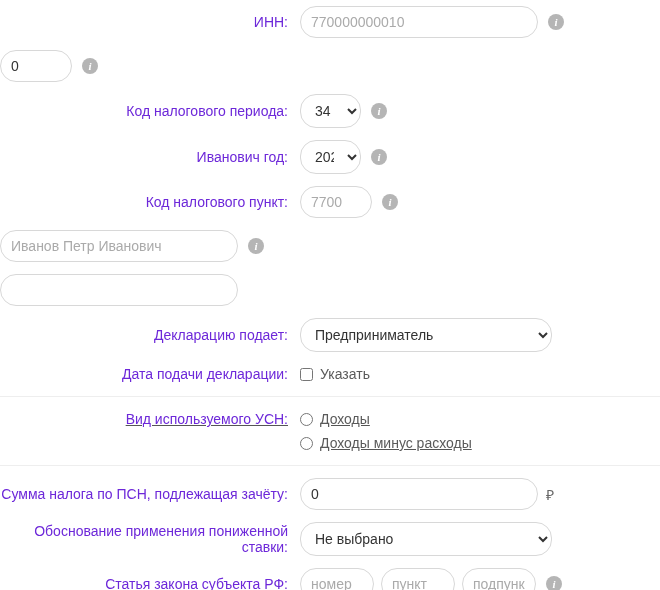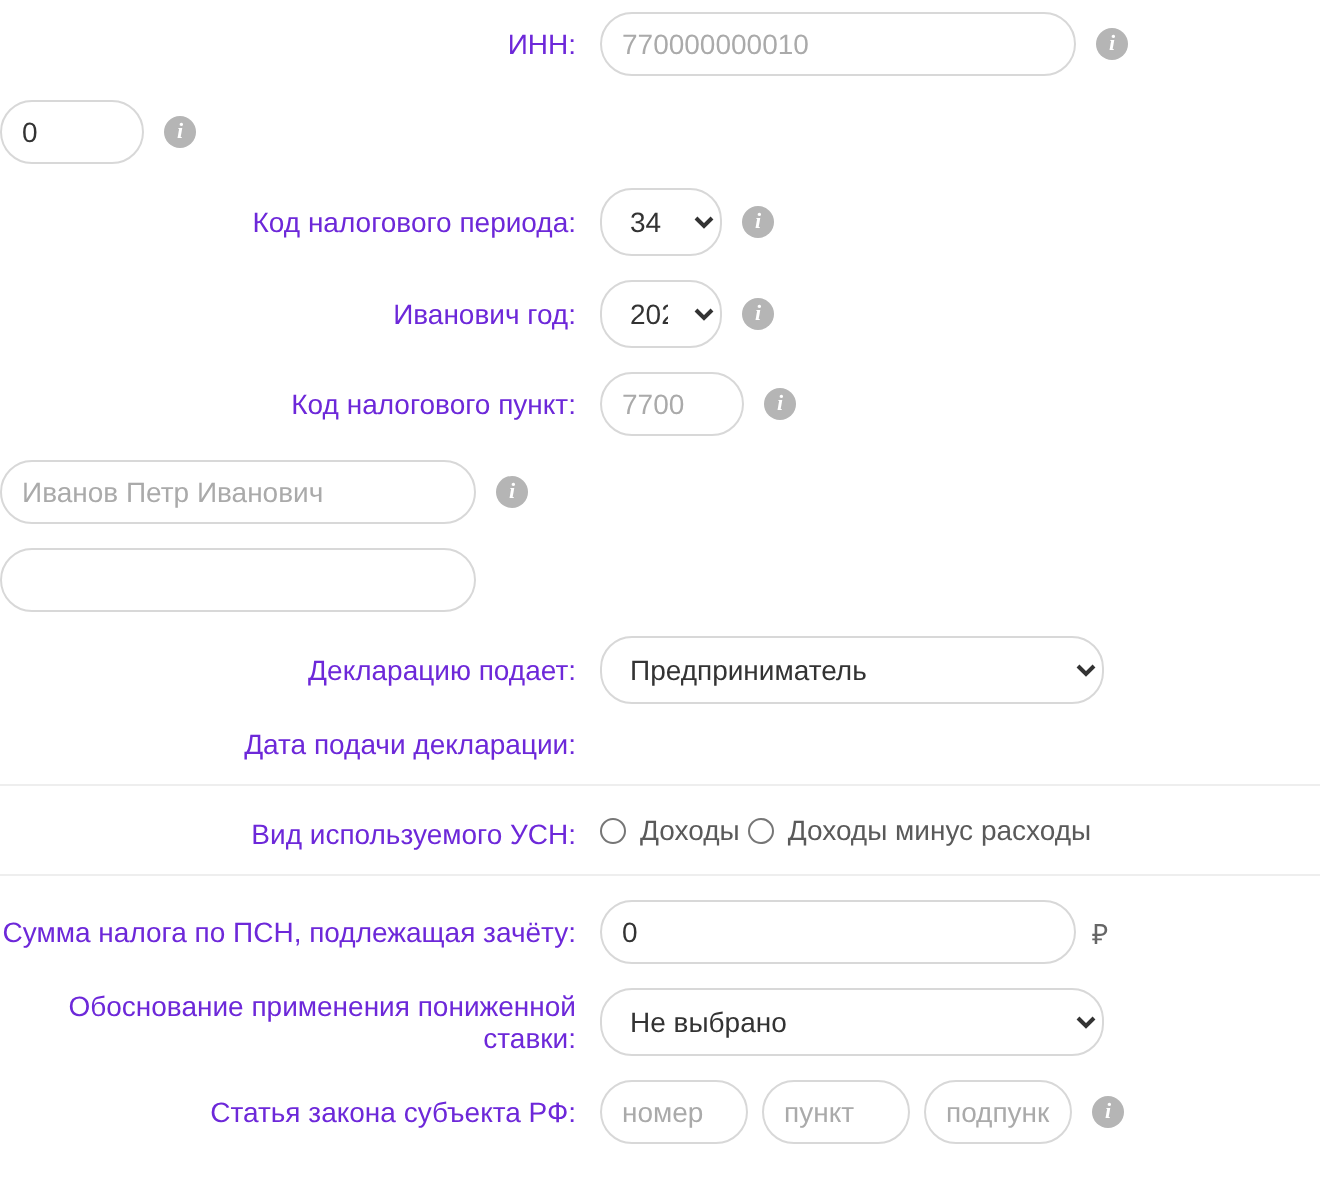--- a/index.html
+++ b/index.html
@@ -59,21 +59,21 @@
     font-style: italic;
     font-family: Georgia, serif;
   }
   .checkbox-wrap, .radio-wrap {
     display: flex;
     align-items: center;
     gap: 7px;
     padding: 2px 0;
     color: #5a5a5a;
   }
-  .radio-group { display: flex; flex-direction: row; gap: 4px; }
+  .radio-group { display: flex; flex-direction: column; gap: 4px; }
   .hr {
     border: none;
     border-top: 1px solid #eee;
     margin: 6px 0;
   }
   .trio { display: flex; gap: 7px; align-items: center; }
   .trio input { width: 74px; }
   .currency { margin-left: 8px; color: #666; }
   input[type="checkbox"], input[type="radio"] {
     width: 13px; height: 13px;
@@ -143,25 +143,31 @@
   <div class="label-col">Декларацию подает:</div>
   <div class="input-col">
     <select class="sub">
       <option>Предприниматель</option>
     </select>
   </div>
 </div>
 
 <div class="form-row">
   <div class="label-col">Дата подачи декларации:</div>
+  <div class="input-col">
+    <label class="checkbox-wrap">
+      <input type="checkbox" style="">
+      <span>Указать</span>
+    </label>
+  </div>
 </div>
 
 <hr class="hr">
 
-<div class="form-row" style="align-items:flex-end;">
+<div class="form-row" style="align-items:flex-start;text-decoration:underline;">
   <div class="label-col" style="padding-top:2px;">Вид используемого УСН:</div>
   <div class="input-col">
     <div class="radio-group">
       <label class="radio-wrap">
         <input type="radio" name="usn" style="">
         <span>Доходы</span>
       </label>
       <label class="radio-wrap">
         <input type="radio" name="usn" style="">
         <span>Доходы минус расходы</span>

